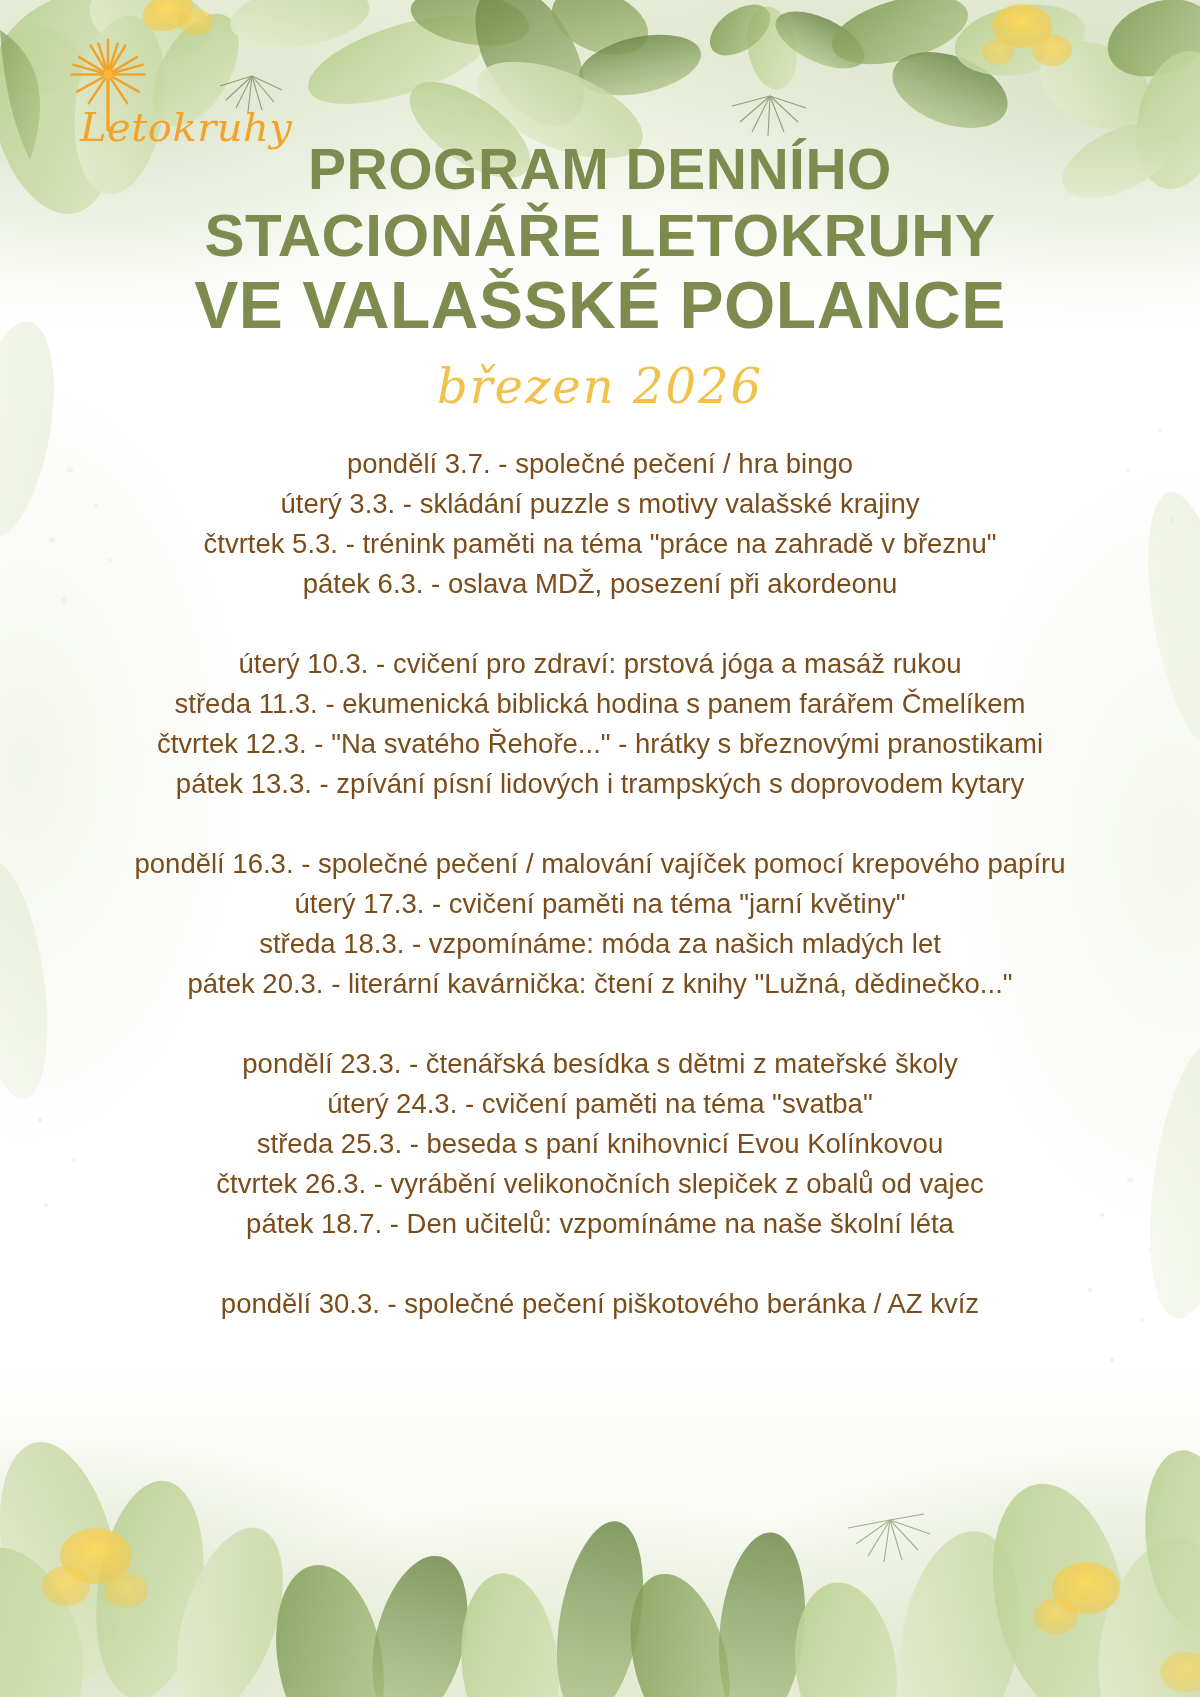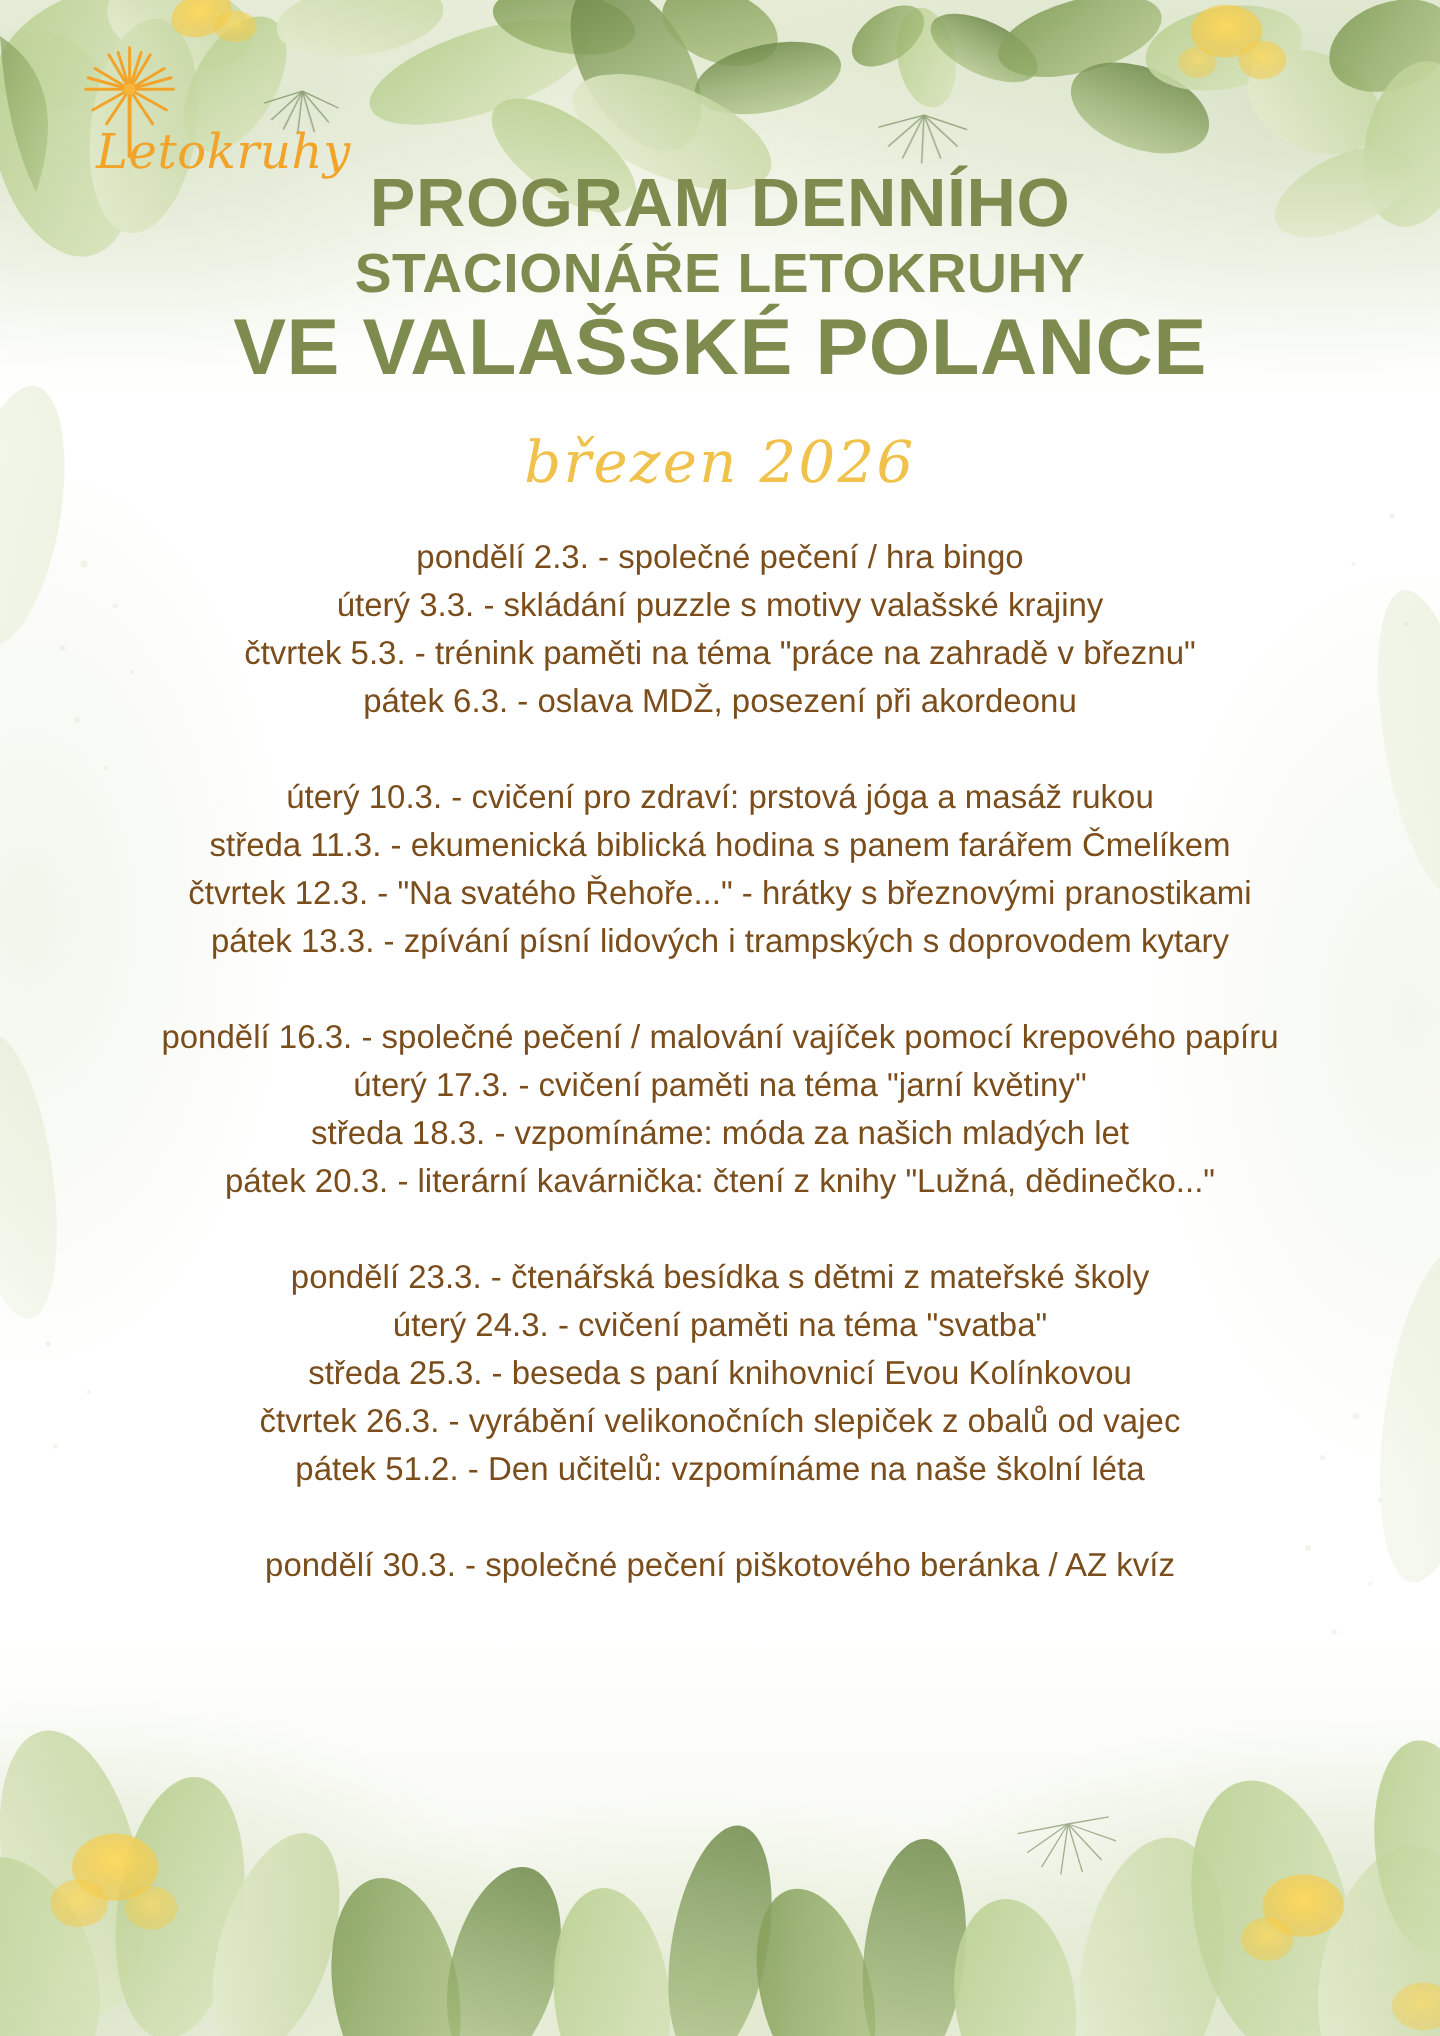--- a/index.html
+++ b/index.html
@@ -90,21 +90,21 @@
     font-family: "Liberation Sans", sans-serif;
     font-weight: bold;
     font-size: 57px;
     line-height: 1.12;
     letter-spacing: .5px;
     text-transform: uppercase;
     padding: 0 40px;
   }
   .headline .hl-line { display: block; white-space: nowrap; }
   .headline .hl-line:nth-child(1) { font-size: 57px; }
-  .headline .hl-line:nth-child(2) { font-size: 46px; }
+  .headline .hl-line:nth-child(2) { font-size: 60px; }
   .headline .hl-line:nth-child(3) { font-size: 66px; }
 
   
   .subtitle {
     position: absolute;
     left: 0;
     right: 0;
     top: 358px;
     z-index: 4;
     text-align: center;
@@ -333,21 +333,21 @@
   <div class="headline">
     <span class="hl-line">PROGRAM DENNÍHO</span>
     <span class="hl-line">STACIONÁŘE LETOKRUHY</span>
     <span class="hl-line">VE VALAŠSKÉ POLANCE</span>
   </div>
 
   <div class="subtitle">březen 2026</div>
 
   <div class="program">
       <div class="week">
-        <span class="entry">pondělí 2.3. - společné pečení / hra bingo</span>
+        <span class="entry">pondělí 3.7. - společné pečení / hra bingo</span>
         <span class="entry">úterý 3.3. - skládání puzzle s motivy valašské krajiny</span>
         <span class="entry">čtvrtek 5.3. - trénink paměti na téma "práce na zahradě v březnu"</span>
         <span class="entry">pátek 6.3. - oslava MDŽ, posezení při akordeonu</span>
       </div>
       <div class="week">
         <span class="entry">úterý 10.3. - cvičení pro zdraví: prstová jóga a masáž rukou</span>
         <span class="entry">středa 11.3. - ekumenická biblická hodina s panem farářem Čmelíkem</span>
         <span class="entry">čtvrtek 12.3. - "Na svatého Řehoře..." - hrátky s březnovými pranostikami</span>
         <span class="entry">pátek 13.3. - zpívání písní lidových i trampských s doprovodem kytary</span>
       </div>
@@ -355,20 +355,20 @@
         <span class="entry">pondělí 16.3. - společné pečení / malování vajíček pomocí krepového papíru</span>
         <span class="entry">úterý 17.3. - cvičení paměti na téma "jarní květiny"</span>
         <span class="entry">středa 18.3. - vzpomínáme: móda za našich mladých let</span>
         <span class="entry">pátek 20.3. - literární kavárnička: čtení z knihy "Lužná, dědinečko..."</span>
       </div>
       <div class="week">
         <span class="entry">pondělí 23.3. - čtenářská besídka s dětmi z mateřské školy</span>
         <span class="entry">úterý 24.3. - cvičení paměti na téma "svatba"</span>
         <span class="entry">středa 25.3. - beseda s paní knihovnicí Evou Kolínkovou</span>
         <span class="entry">čtvrtek 26.3. - vyrábění velikonočních slepiček z obalů od vajec</span>
-        <span class="entry">pátek 51.2. - Den učitelů: vzpomínáme na naše školní léta</span>
+        <span class="entry">pátek 18.7. - Den učitelů: vzpomínáme na naše školní léta</span>
       </div>
       <div class="week">
         <span class="entry">pondělí 30.3. - společné pečení piškotového beránka / AZ kvíz</span>
       </div>
     </div>
 
 </div>
 
 </body></html>

